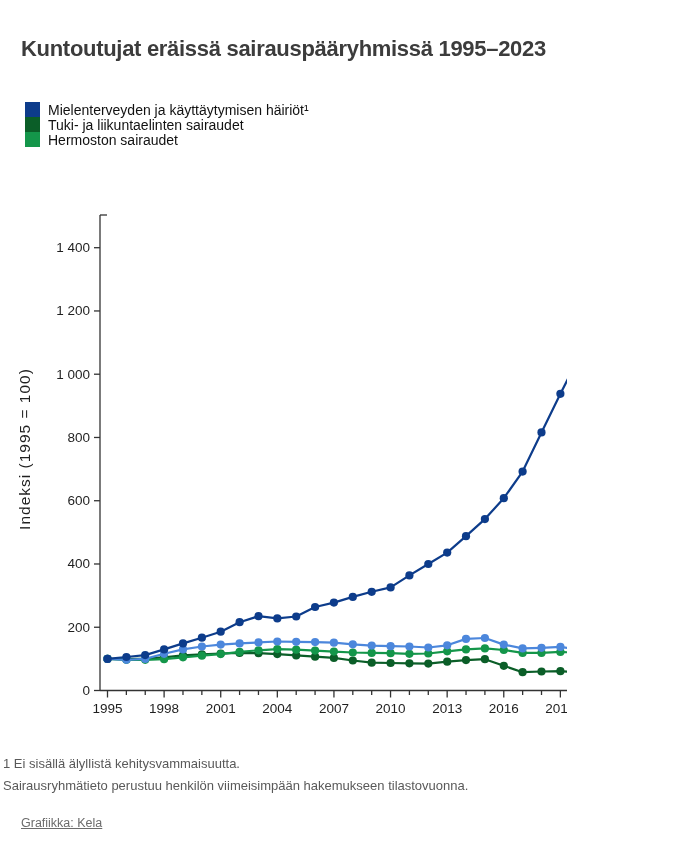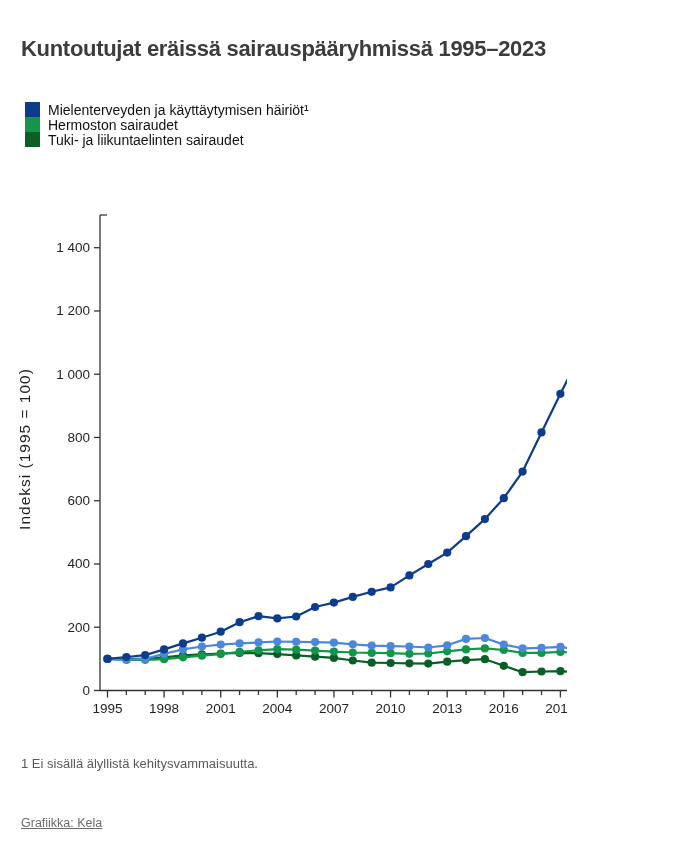--- a/index.html
+++ b/index.html
@@ -45,21 +45,21 @@
     color: #111111;
     white-space: nowrap;
   }
   #plot {
     position: absolute;
     left: 0;
     top: 200px;
   }
   .footnotes {
     position: absolute;
-    left: 21px;
+    left: 3px;
     top: 753px;
     font-size: 13px;
     line-height: 22px;
     color: #595959;
   }
   .credit {
     position: absolute;
     left: 21px;
     top: 816px;
     font-size: 12.5px;
@@ -72,26 +72,26 @@
 
 <div class="page">
   <h1 class="title">Kuntoutujat eräissä sairauspääryhmissä 1995–2023</h1>
 
   <div class="legend" id="legend">
       <div class="legend-item">
         <span class="swatch" style="background: rgb(13, 60, 139);"></span>
         <span class="legend-label">Mielenterveyden ja käyttäytymisen häiriöt¹</span>
       </div>
       <div class="legend-item">
+        <span class="swatch" style="background: rgb(11, 94, 40);"></span>
+        <span class="legend-label">Tuki- ja liikuntaelinten sairaudet</span>
+      </div>
+      <div class="legend-item">
         <span class="swatch" style="background: rgb(20, 150, 74);"></span>
         <span class="legend-label">Hermoston sairaudet</span>
-      </div>
-      <div class="legend-item">
-        <span class="swatch" style="background: rgb(11, 94, 40);"></span>
-        <span class="legend-label">Tuki- ja liikuntaelinten sairaudet</span>
       </div>
     </div>
 
   <svg id="plot" width="696" height="540" viewBox="0 200 696 540" xmlns="http://www.w3.org/2000/svg">
       <g>
         <line x1="100" y1="215" x2="100" y2="690.5" stroke="#333333" stroke-width="1.3"></line>
         <line x1="100" y1="215" x2="107" y2="215" stroke="#333333" stroke-width="1.3"></line>
         <line x1="100" y1="690.5" x2="645" y2="690.5" stroke="#333333" stroke-width="1.3"></line>
         <line x1="645" y1="690.5" x2="645" y2="684.5" stroke="#333333" stroke-width="1.3"></line>
       </g>
@@ -280,16 +280,17 @@
         <circle cx="560.4" cy="393.8" r="4.1" fill="#0d3c8b"></circle>
         <circle cx="579.3" cy="356.5" r="4.1" fill="#0d3c8b"></circle>
         <circle cx="598.1" cy="317.3" r="4.1" fill="#0d3c8b"></circle>
         <circle cx="617.0" cy="293.2" r="4.1" fill="#0d3c8b"></circle>
         <circle cx="635.9" cy="272.4" r="4.1" fill="#0d3c8b"></circle>
       </g>
     </svg>
 
   <div class="footnotes">
     <div>1 Ei sisällä älyllistä kehitysvammaisuutta.</div>
+    <div>Sairausryhmätieto perustuu henkilön viimeisimpään hakemukseen tilastovuonna.</div>
   </div>
 
   <div class="credit">Grafiikka: Kela</div>
 </div>
 
 </body></html>

